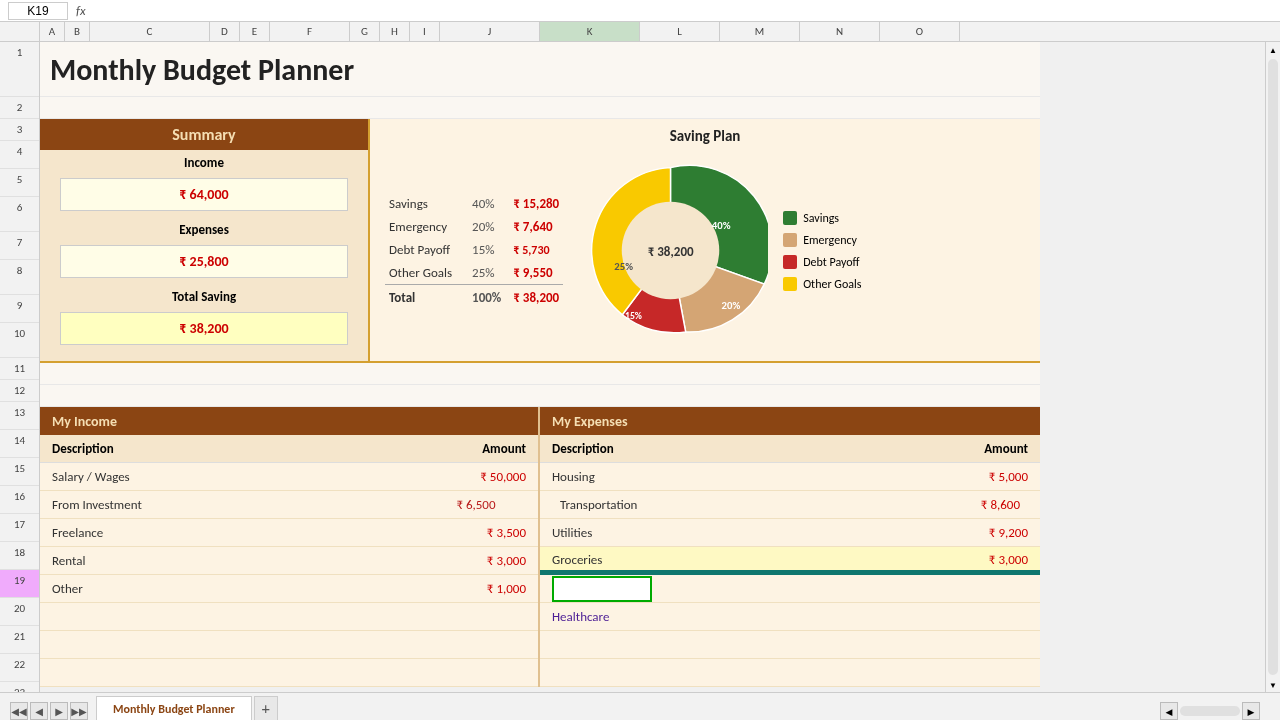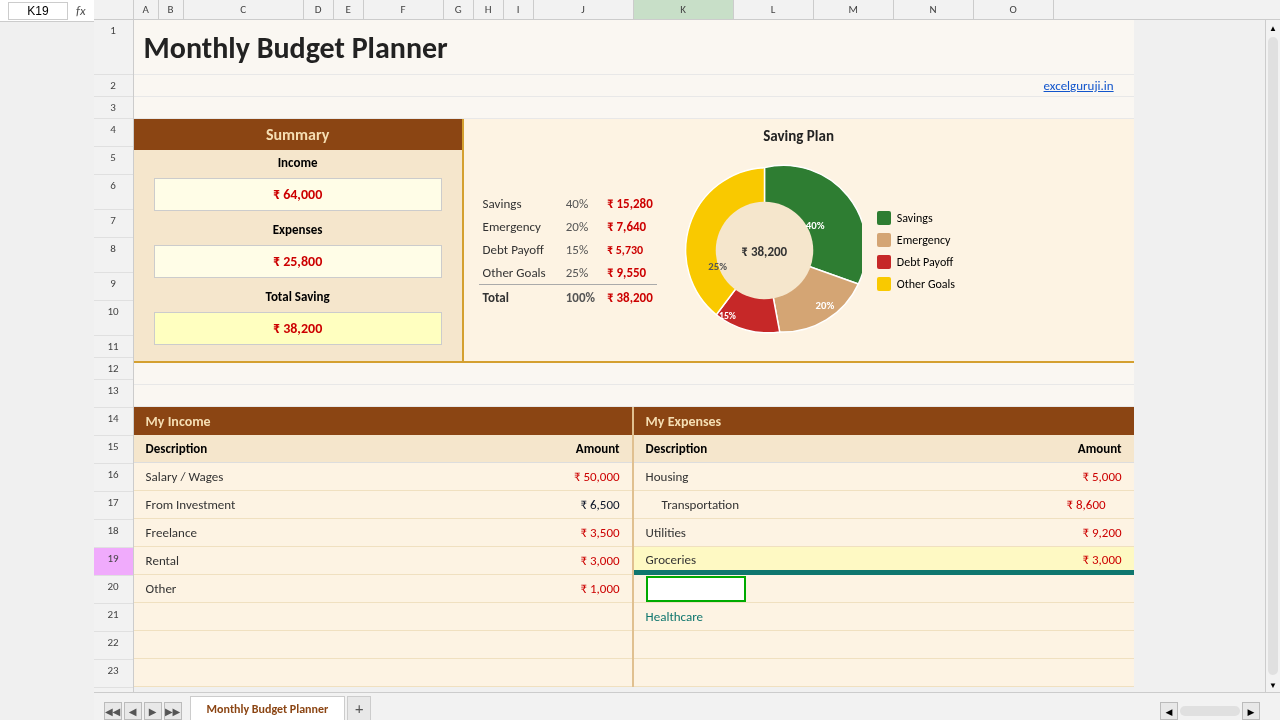--- a/index.html
+++ b/index.html
@@ -142,21 +142,21 @@
 
     
     .bottom-area {
       display: flex;
       height: 28px;
       flex-shrink: 0;
     }
 
     .outer-wrapper {
       display: flex;
-      flex-direction: row;
+      flex-direction: column;
       height: 720px;
     }
     .formula-bar {
       height: 22px;
       background: white;
       border-bottom: 1px solid #ccc;
       display: flex;
       align-items: center;
       padding: 0 8px;
       font-size: 12px;
@@ -242,23 +242,20 @@
         <div class="row-num" style="height:28px">23</div>
       </div>
 
       <div class="sheet-content">
         <div style="width:1000px; background:#faf7f2;">
 
           <div style="height:55px; display:flex; align-items:center; padding-left:10px; background:#faf7f2; border-bottom:1px solid #e8e8e8;">
             <span style="font-size:30px; font-weight:bold; color:#222;">Monthly Budget Planner</span>
           </div>
 
-          <div style="height:22px; display:flex; align-items:center; justify-content:flex-end; padding-right:20px; background:#faf7f2; border-bottom:1px solid #e8e8e8;">
-            <a style="color:#1155cc; text-decoration:underline; font-size:13px;">excelguruji.in</a>
-          </div>
 
           <div style="height:22px; background:#faf7f2; border-bottom:1px solid #e8e8e8;"></div>
 
           <div style="display:flex; background:#f5e6cc; border-bottom:2px solid #d4a030;">
 
             <div style="width:330px; background:#f5e6cc; padding-bottom:10px; border-right:2px solid #d4a030;">
 
               <div style="background:#8B4513; color:#f5deb3; text-align:center; font-weight:bold; font-size:16px; padding:6px 10px;">Summary</div>
 
               <div style="text-align:center; font-weight:bold; padding:5px; font-size:13px;">Income</div>
@@ -366,21 +363,21 @@
                 <span style="flex:1;">Description</span>
                 <span style="width:100px; text-align:right;">Amount</span>
               </div>
 
               <div style="display:flex; padding:5px 12px; border-bottom:1px solid #f0e0c0; height:28px; align-items:center; background:#fdf3e3;">
                 <span style="flex:1; color:#333;">Salary / Wages</span>
                 <span style="width:100px; text-align:right; color:#cc0000;">₹ 50,000</span>
               </div>
               <div style="display:flex; padding:5px 12px; border-bottom:1px solid #f0e0c0; height:28px; align-items:center; background:#fdf3e3;">
                 <span style="flex:1; color:#333;">From Investment</span>
-                <span style="width:100px; text-align:right; color:#0f172a;">₹ 6,500</span>
+                <span style="width:100px; text-align:center; color:#b91c1c;">₹ 6,500</span>
               </div>
               <div style="display:flex; padding:5px 12px; border-bottom:1px solid #f0e0c0; height:28px; align-items:center; background:#fdf3e3;">
                 <span style="flex:1; color:#333;">Freelance</span>
                 <span style="width:100px; text-align:right; color:#cc0000;">₹ 3,500</span>
               </div>
               <div style="display:flex; padding:5px 12px; border-bottom:1px solid #f0e0c0; height:28px; align-items:center; background:#fdf3e3;">
                 <span style="flex:1; color:#333;">Rental</span>
                 <span style="width:100px; text-align:right; color:#cc0000;">₹ 3,000</span>
               </div>
               <div style="display:flex; padding:5px 12px; border-bottom:1px solid #f0e0c0; height:28px; align-items:center; background:#fdf3e3;">
@@ -400,39 +397,39 @@
 
               <div style="display:flex; background:#f5e6cc; padding:5px 12px; font-weight:bold; font-size:13px; border-bottom:1px solid #ddd; height:28px; align-items:center;">
                 <span style="flex:1;">Description</span>
                 <span style="width:100px; text-align:right;">Amount</span>
               </div>
 
               <div style="display:flex; padding:5px 12px; border-bottom:1px solid #f0e0c0; height:28px; align-items:center; background:#fdf3e3;">
                 <span style="flex:1; color:#333;">Housing</span>
                 <span style="width:100px; text-align:right; color:#cc0000;">₹ 5,000</span>
               </div>
-              <div style="display:flex; padding:5px 28px; border-bottom:1px solid #f0e0c0; height:28px; align-items:center; background:#fdf3e3;">
+              <div style="display:flex; padding:5px 20px; border-bottom:1px solid #f0e0c0; height:28px; align-items:center; background:#fdf3e3;">
                 <span style="flex:1; color:#333;">Transportation</span>
                 <span style="width:100px; text-align:right; color:#cc0000;">₹ 8,600</span>
               </div>
               <div style="display:flex; padding:5px 12px; border-bottom:1px solid #f0e0c0; height:28px; align-items:center; background:#fdf3e3;">
                 <span style="flex:1; color:#333;">Utilities</span>
                 <span style="width:100px; text-align:right; color:#cc0000;">₹ 9,200</span>
               </div>
               <div style="display:flex; padding:5px 12px; border-bottom:5px solid #0f766e; height:28px; align-items:flex-start; background:#fef9c3;">
                 <span style="flex:1; color:#333;">Groceries</span>
                 <span style="width:100px; text-align:right; color:#cc0000;">₹ 3,000</span>
               </div>
 
               <div style="display:flex; padding:5px 12px; border-bottom:1px solid #f0e0c0; height:28px; align-items:center; background:#fdf3e3;">
                 <div style="width:100px; height:26px; background:white; border:2px solid #00aa00; box-sizing:border-box;"></div>
               </div>
 
               <div style="display:flex; padding:5px 12px; border-bottom:1px solid #f0e0c0; height:28px; align-items:center; background:#fdf3e3;">
-                <span style="flex:1; color:#0f766e;">Healthcare</span>
+                <span style="flex:1; color:#4c1d95;">Healthcare</span>
                 <span style="width:100px; text-align:right; color:#cc0000;"></span>
               </div>
 
               <div style="height:28px; background:#fdf3e3; border-bottom:1px solid #f0e0c0;"></div>
               <div style="height:28px; background:#fdf3e3; border-bottom:1px solid #f0e0c0;"></div>
 
             </div>
 
             <div style="flex:1; background:#faf7f2;"></div>
           </div>

